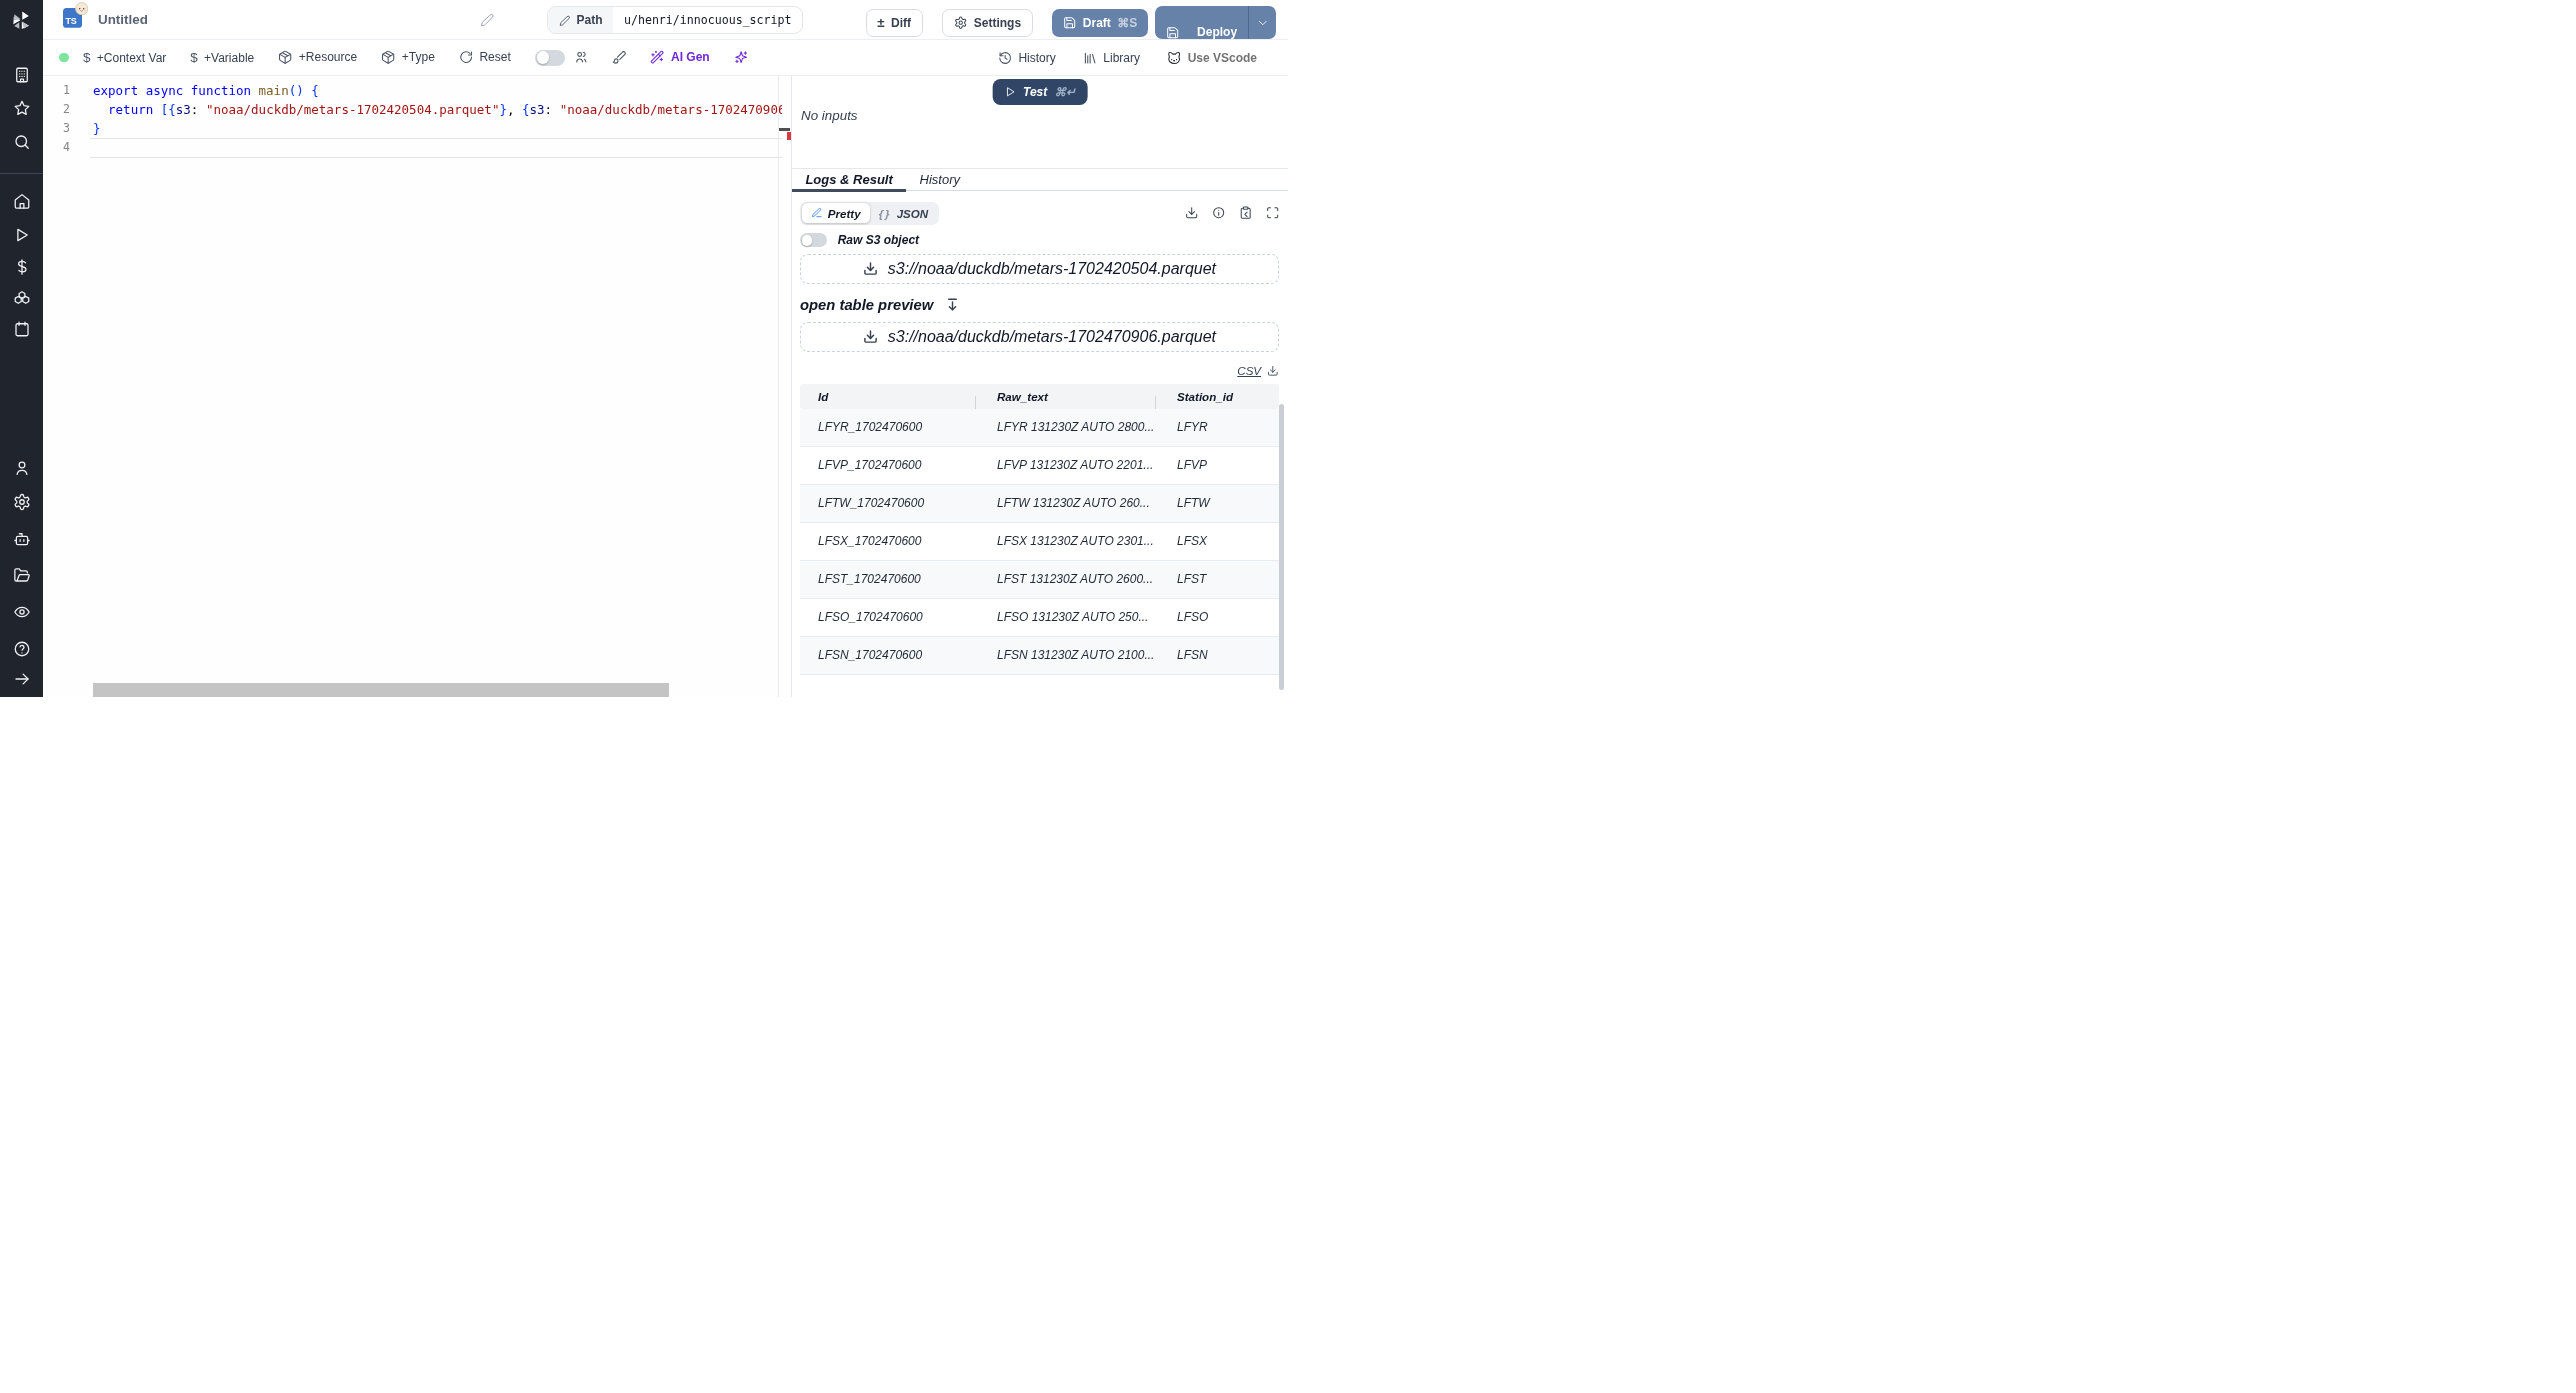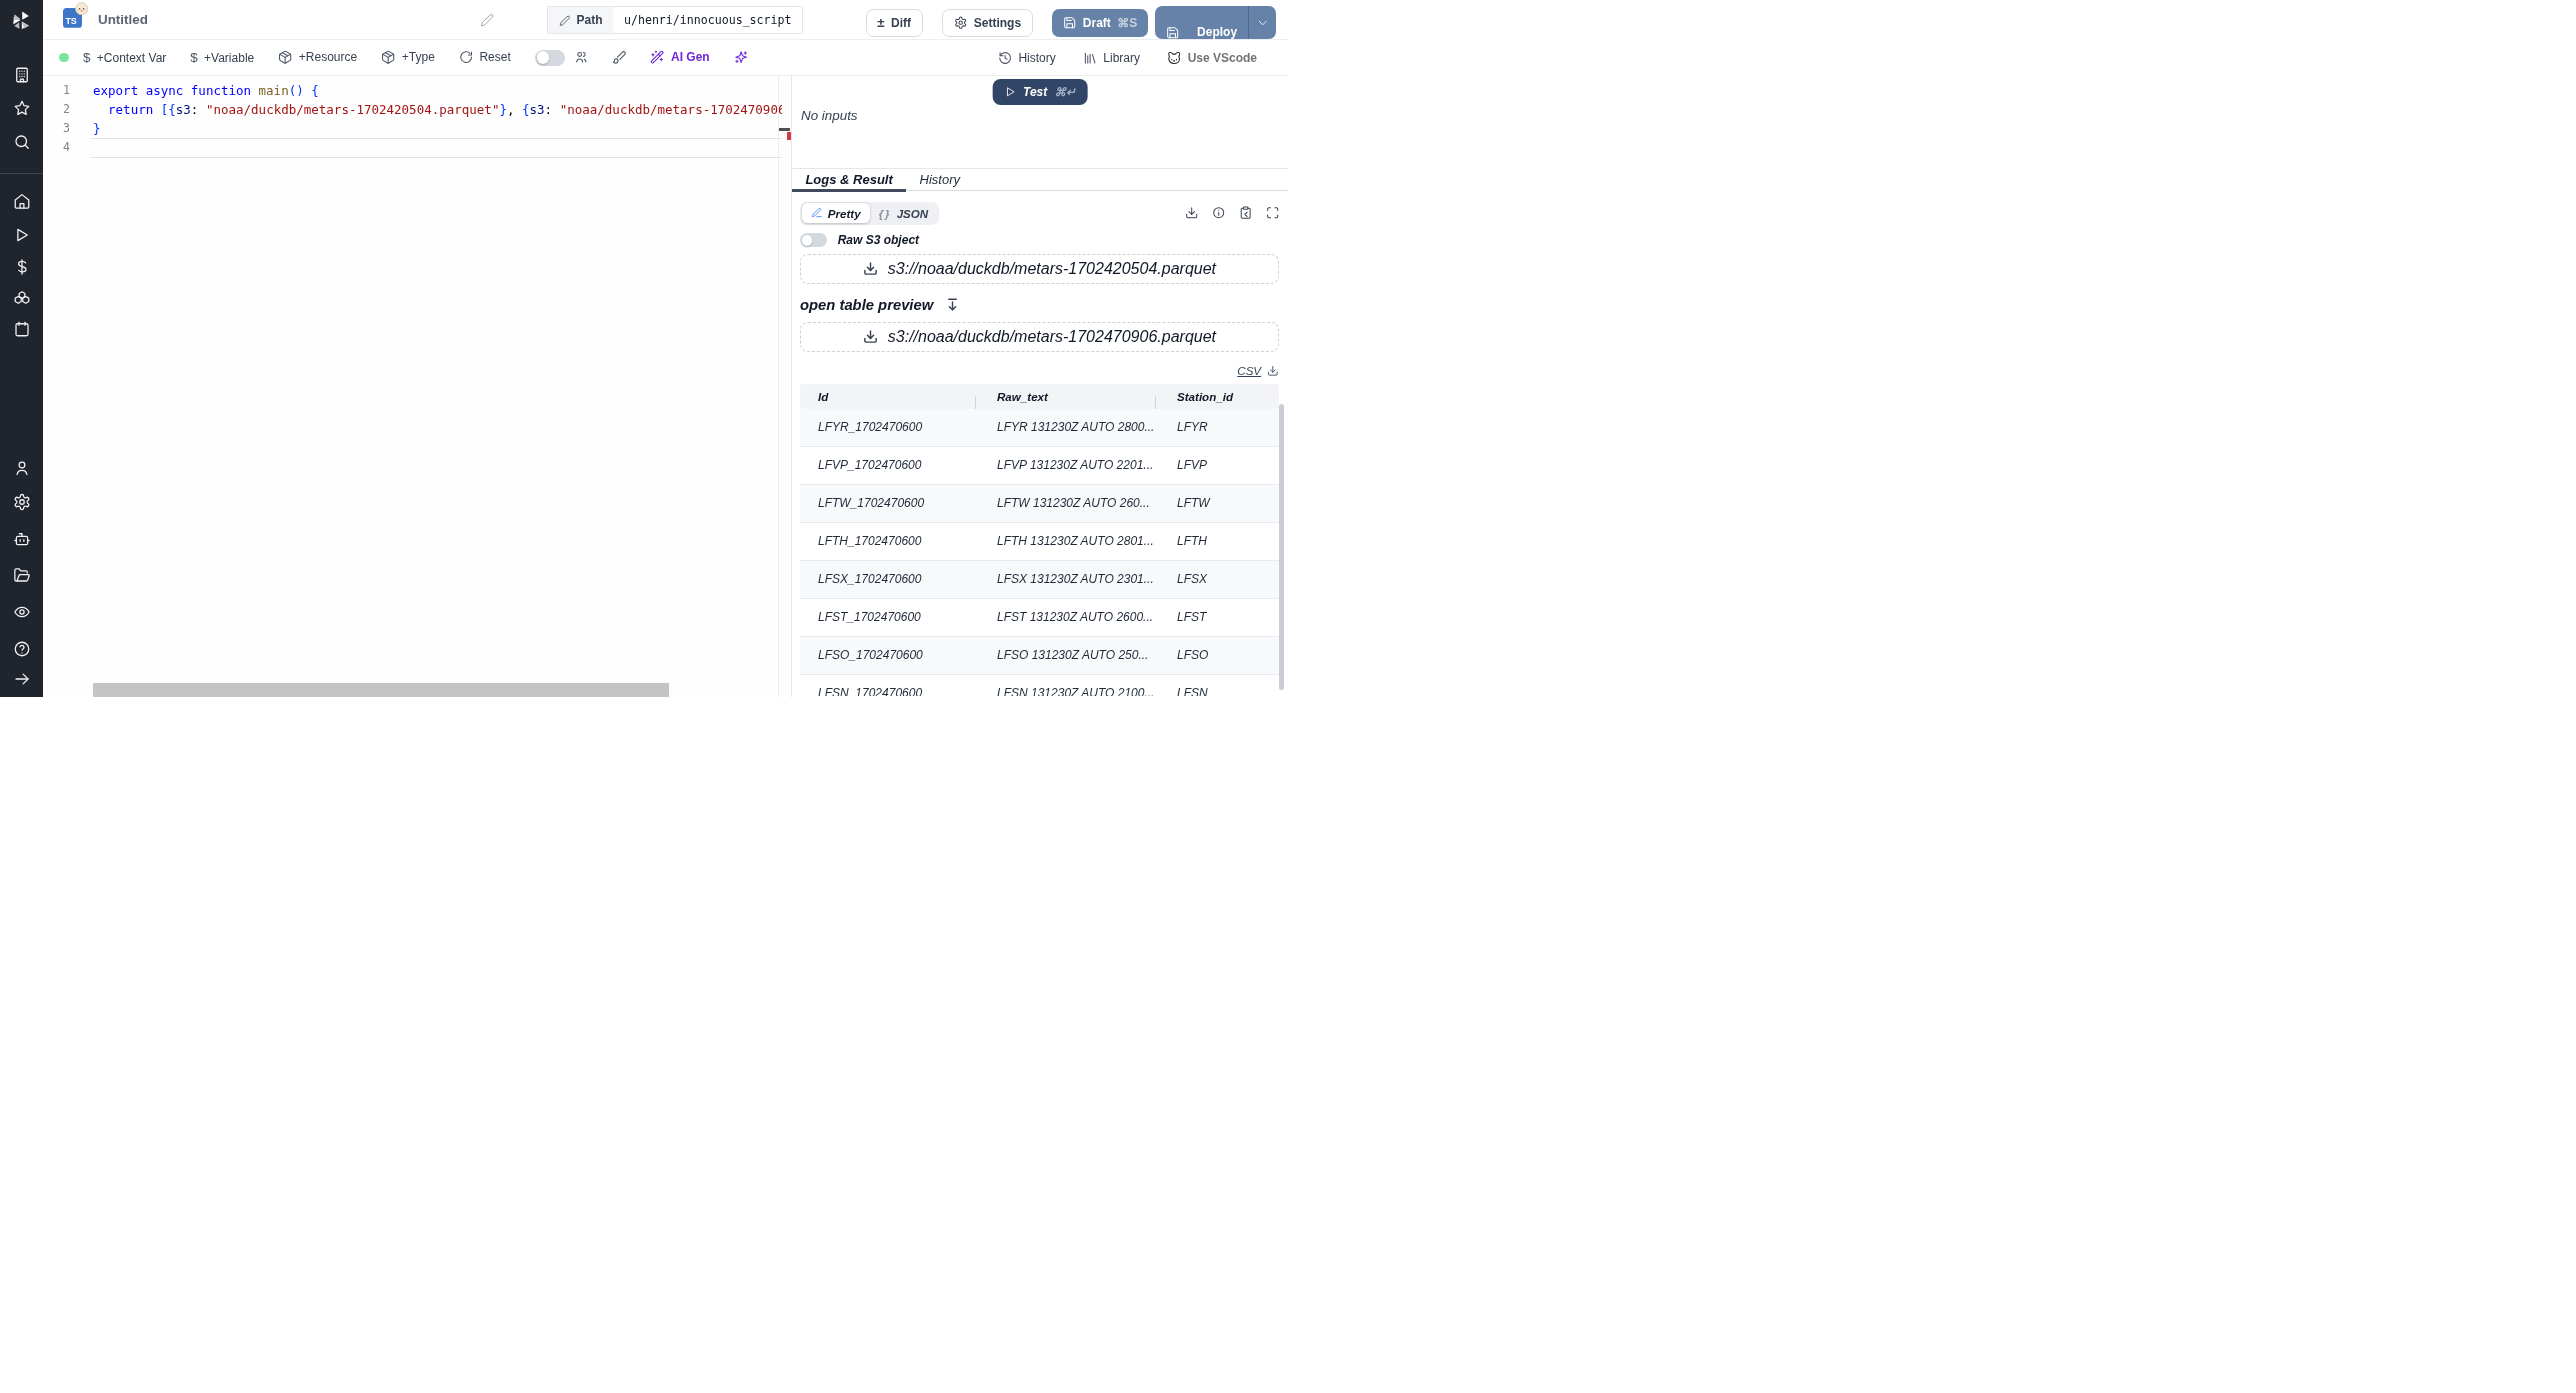--- a/index.html
+++ b/index.html
@@ -26,21 +26,21 @@
     border-bottom:0.9px solid #eceef1;padding-left:16px; }
   .ts-badge { position:absolute; left:19.7px; top:8px; width:19.7px; height:19.7px; background:#3e77c9;
     border-radius:3.6px; clip-path:polygon(0 0,64% 0,100% 36%,100% 100%,0 100%); }
   .ts-badge span { position:absolute; left:2.7px; bottom:1.8px; color:#fff; font-size:9px; font-weight:700; }
   .bun-face { position:absolute; left:32px; top:1.8px; width:13.4px; height:13.4px; }
   .page-title { position:absolute; left:55px; top:11.6px; font-size:13.4px; font-weight:600; color:#5b6472; }
   .title-pencil { position:absolute; left:437px; top:12.5px; width:14.3px; height:14.3px; color:#9aa1ac; cursor:pointer; }
   .title-pencil svg { display:block; width:100%; height:100%; fill:none; stroke:currentColor; stroke-width:1.6;
     stroke-linecap:round; stroke-linejoin:round; }
   .path-box { position:absolute; left:504px; top:6.3px; height:28px; display:flex; align-items:stretch;
-    border:0.9px solid #e3e6ea; border-radius:1px; overflow:hidden; background:#fff; cursor:pointer; }
+    border:0.9px solid #e3e6ea; border-radius:9px; overflow:hidden; background:#fff; cursor:pointer; }
   .path-left { display:flex; align-items:center; gap:6.3px; background:#f5f6f8; padding:0 10.7px;
     font-size:12px; font-weight:600; color:#374151; }
   .path-value { display:flex; align-items:center; padding:0 10.7px;
     font-family:"DejaVu Sans Mono", monospace; font-size:11.6px; color:#111827; }
   .topbar-right { position:absolute; right:11.6px; top:6.3px; display:flex; align-items:center; }
   .btn { height:28px; display:flex; align-items:center; gap:6.3px; border-radius:7.2px; padding:0 10.7px;
     font-size:12px; font-weight:600; cursor:pointer; }
   .btn.outline { border:0.9px solid #d8dce2; background:#fff; color:#374151; }
   .btn.fill { background:#6682a8; color:#fff; }
   .pm-glyph { font-size:13.4px; font-weight:600; line-height:1; }
@@ -617,25 +617,20 @@
           <div class="td">LFVP_1702470600</div>
           <div class="td">LFVP 131230Z AUTO 2201...</div>
           <div class="td">LFVP</div>
         </div>
         <div class="trow">
           <div class="td">LFTW_1702470600</div>
           <div class="td">LFTW 131230Z AUTO 260...</div>
           <div class="td">LFTW</div>
         </div>
         <div class="trow">
-          <div class="td">LFTH_1702470600</div>
-          <div class="td">LFTH 131230Z AUTO 2801...</div>
-          <div class="td">LFTH</div>
-        </div>
-        <div class="trow">
           <div class="td">LFSX_1702470600</div>
           <div class="td">LFSX 131230Z AUTO 2301...</div>
           <div class="td">LFSX</div>
         </div>
         <div class="trow">
           <div class="td">LFST_1702470600</div>
           <div class="td">LFST 131230Z AUTO 2600...</div>
           <div class="td">LFST</div>
         </div>
         <div class="trow">

